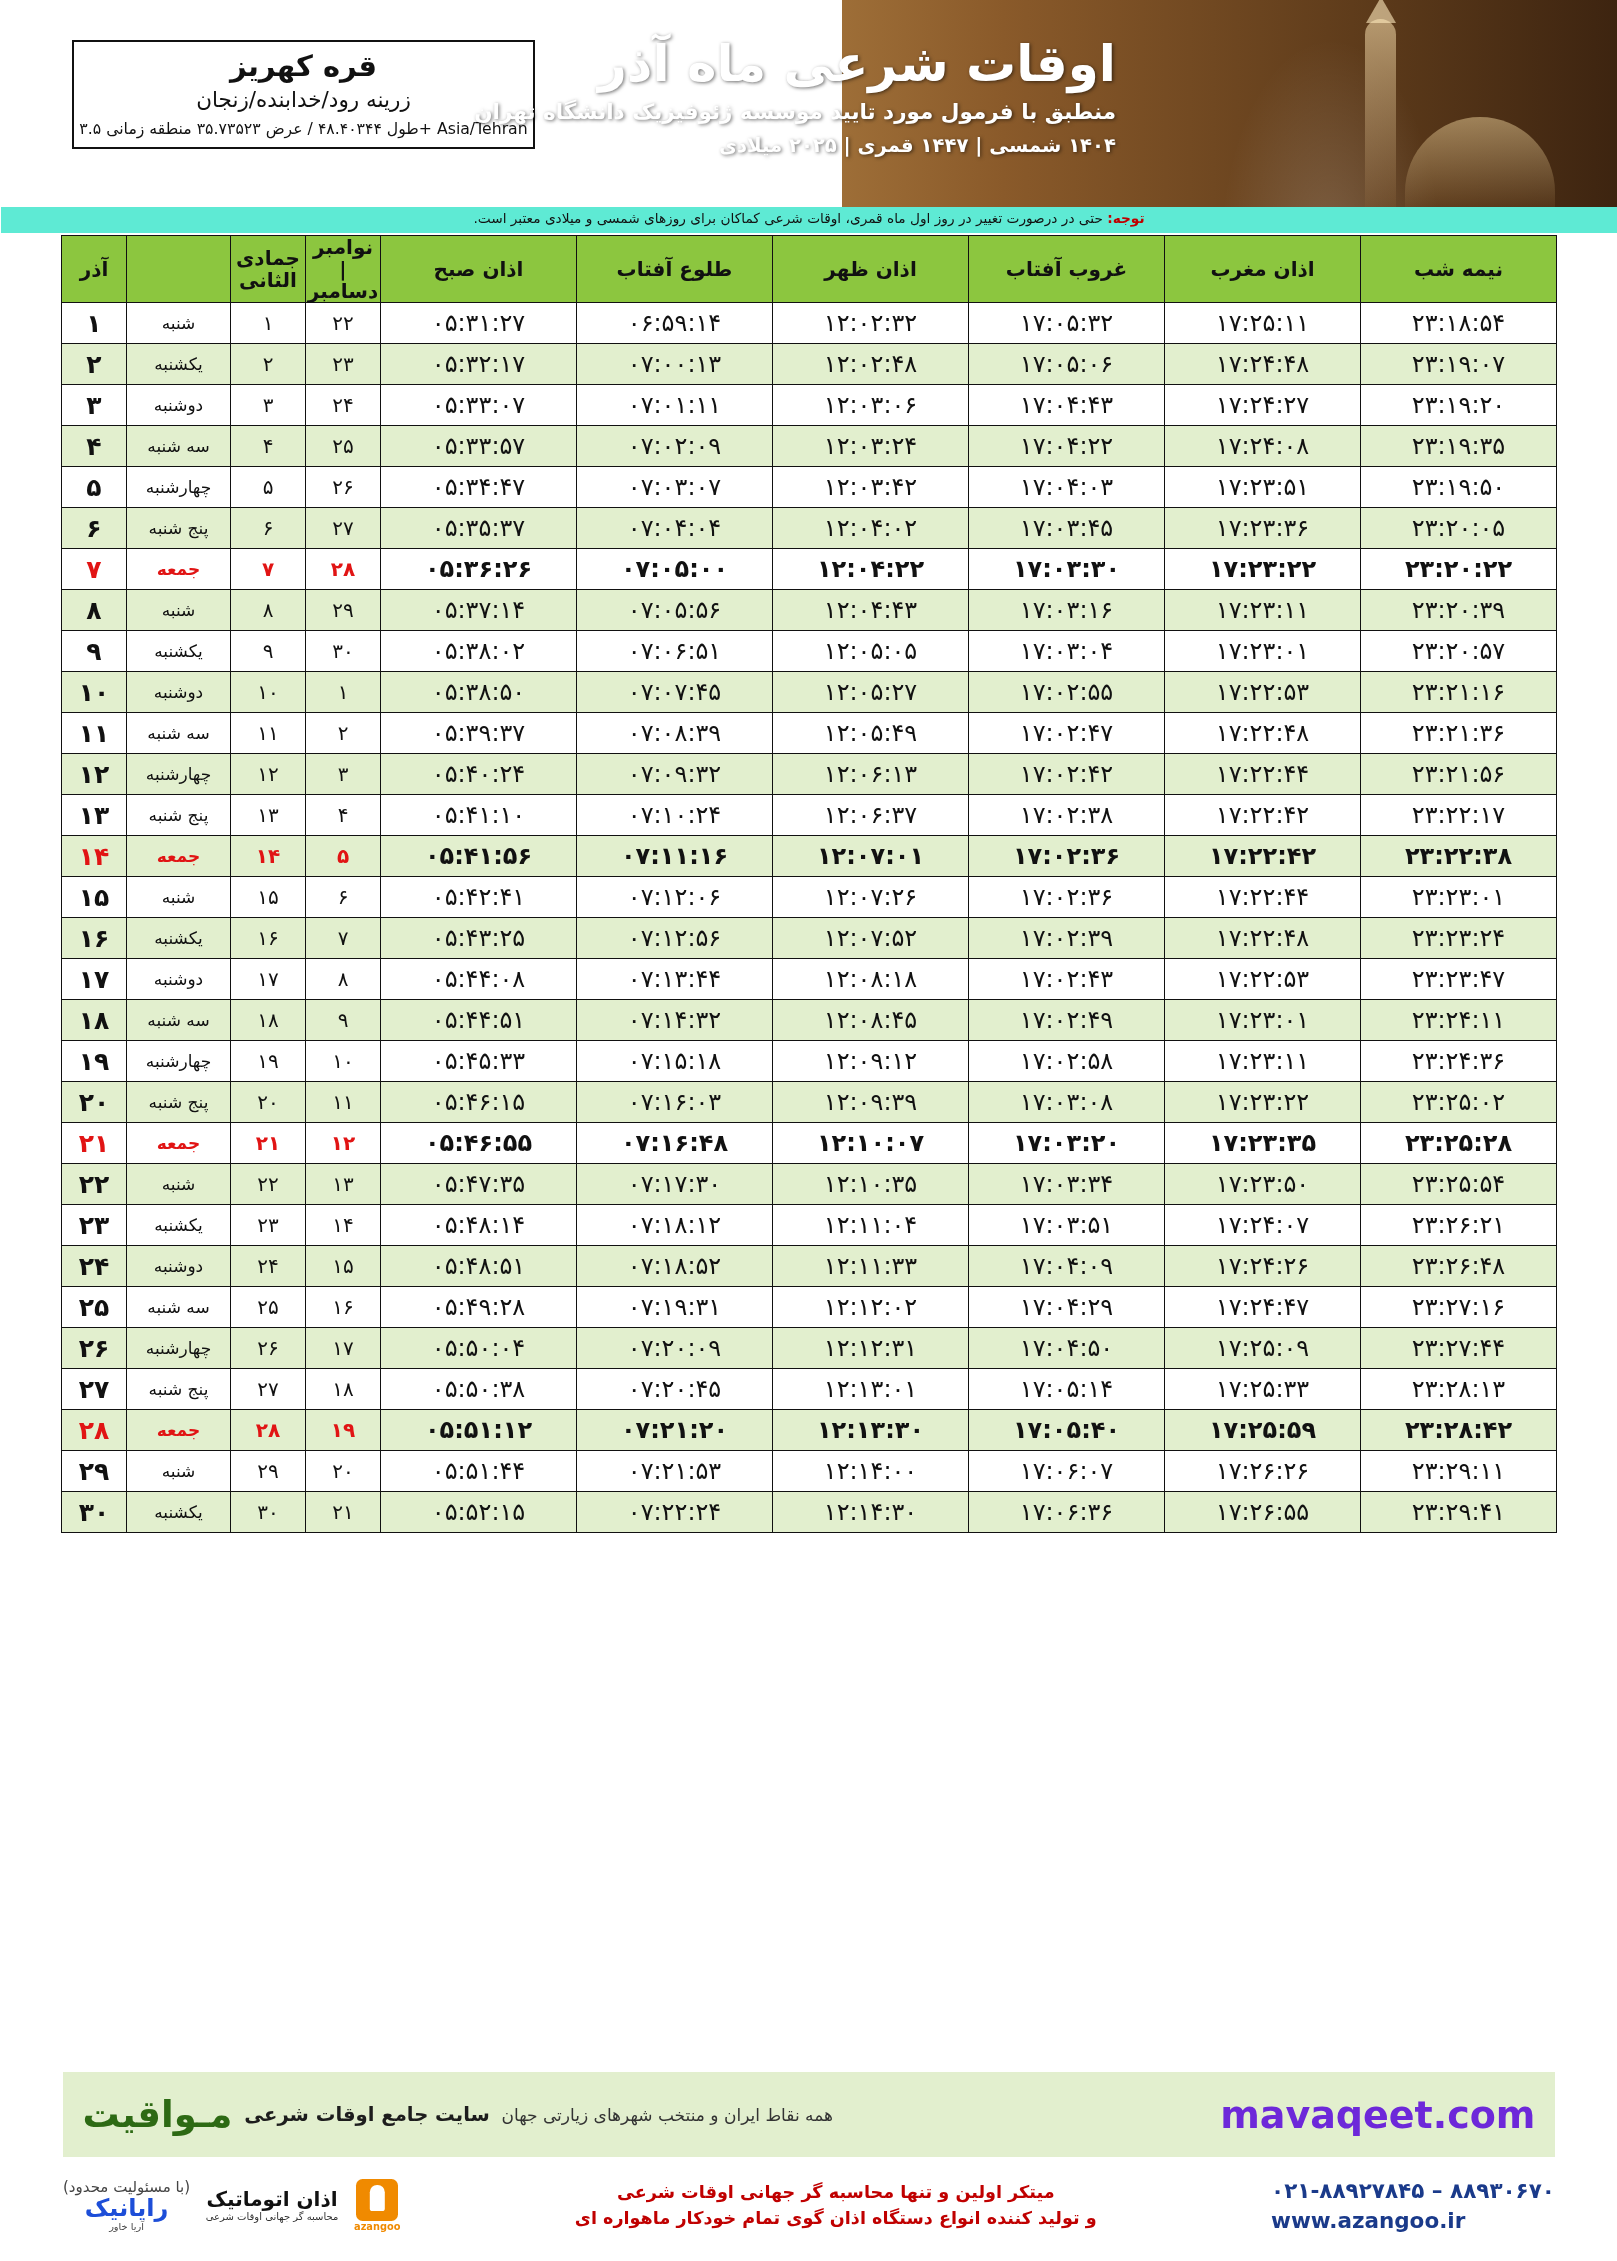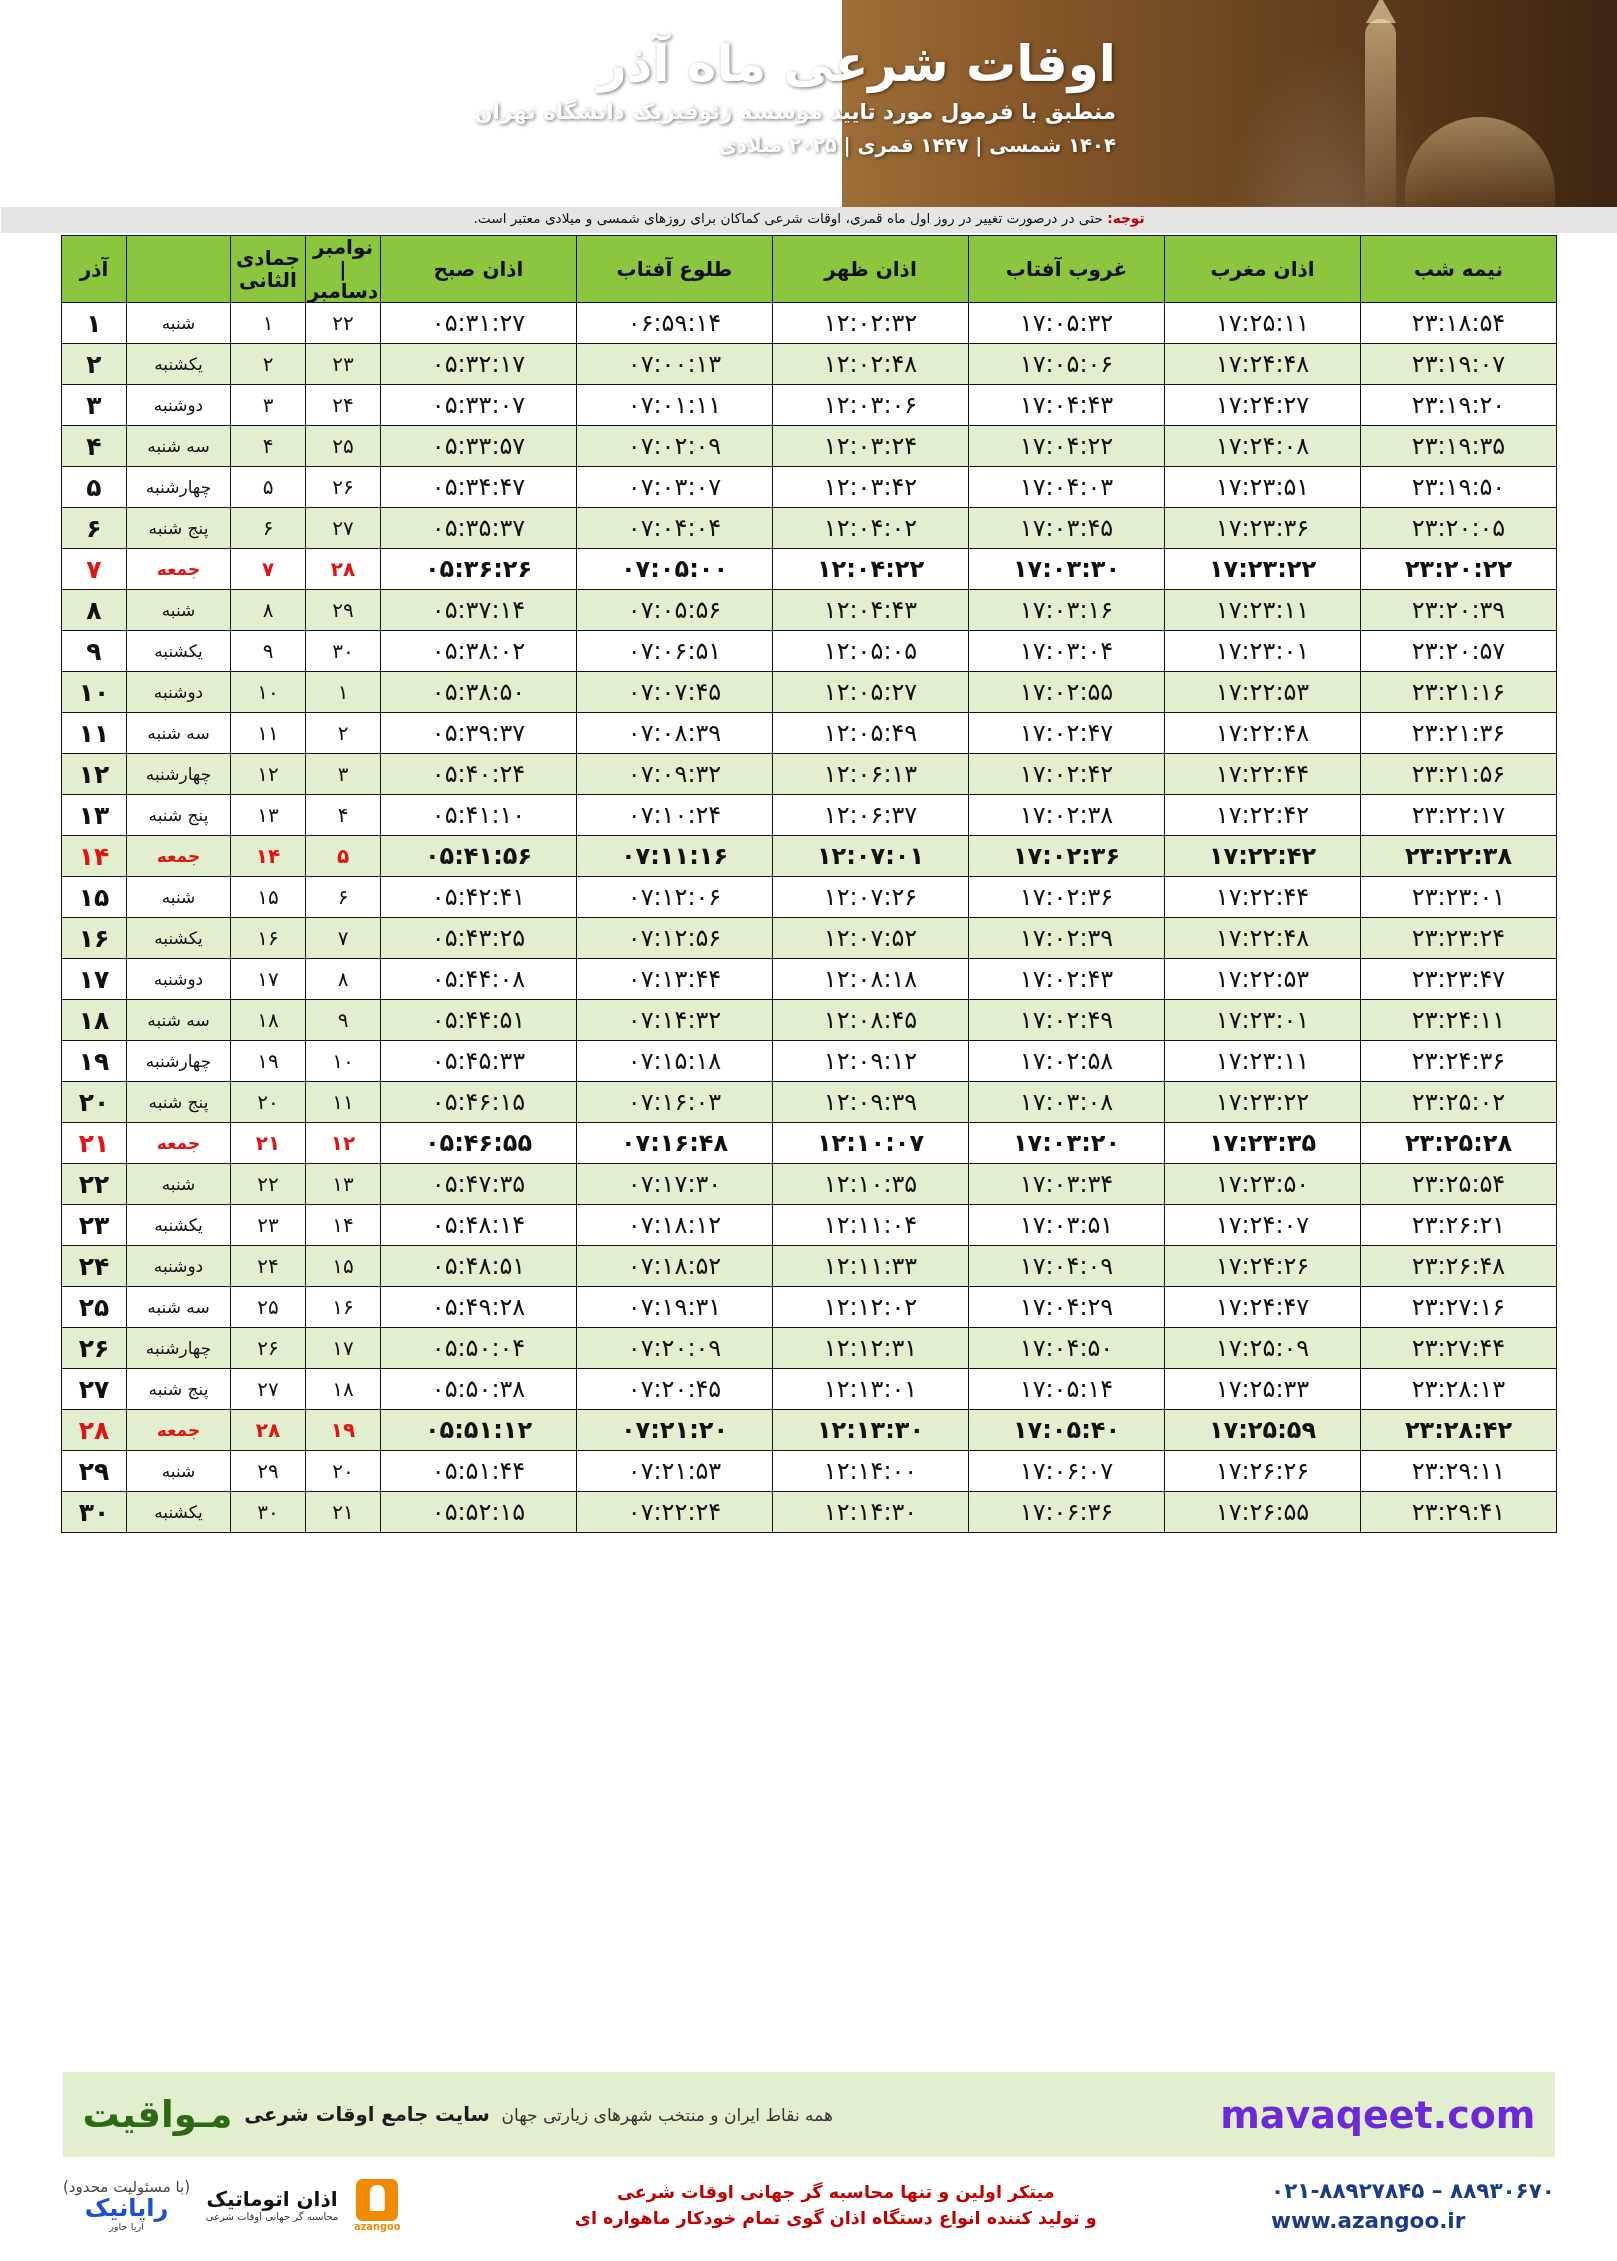--- a/index.html
+++ b/index.html
@@ -126,21 +126,21 @@
   
   .note-line {
     position: absolute;
     left: 0;
     right: 0;
     top: 207px;
     height: 26px;
     text-align: center;
     font-size: 13.7px;
     color: #111;
-    background: #e5e5e5;
+    background: #5eead4;
     padding-top: 2.6px;
     box-sizing: border-box;
   }
   .note-line .note-label {
     color: #c00000;
     font-weight: bold;
   }
 
   
   .table-wrap {
@@ -336,20 +336,25 @@
 </style>
 </head>
 <body>
 
 <div class="header">
   <div class="white-left"></div>
   <div class="mosque-silhouette"></div>
   <div class="minaret"></div>
   <div class="dome"></div>
 
+  <div class="location-box">
+    <div class="loc-city">قره کهریز</div>
+    <div class="loc-region">زرینه رود/خدابنده/زنجان</div>
+    <div class="loc-coords">طول ۴۸.۴۰۳۴۴ / عرض ۳۵.۷۳۵۲۳ منطقه زمانی ۳.۵+ Asia/Tehran</div>
+  </div>
 
   <div class="title-block">
     <div class="title-main">اوقات شرعی ماه آذر</div>
     <div class="title-sub">منطبق با فرمول مورد تایید موسسه ژئوفیزیک دانشگاه تهران</div>
     <div class="title-years">۱۴۰۴ شمسی | ۱۴۴۷ قمری | ۲۰۲۵ میلادی</div>
   </div>
 </div>
 
 <div class="note-line">
   <span class="note-label">توجه:</span>

